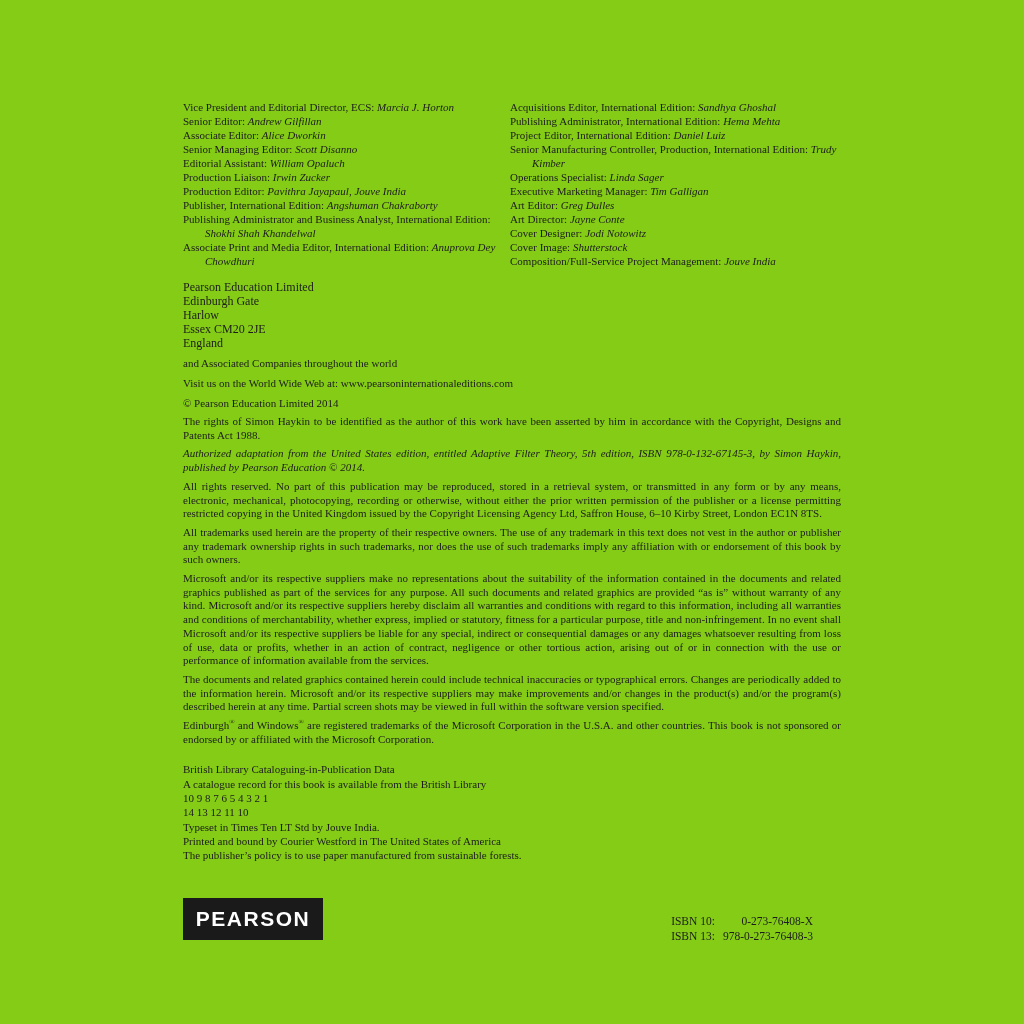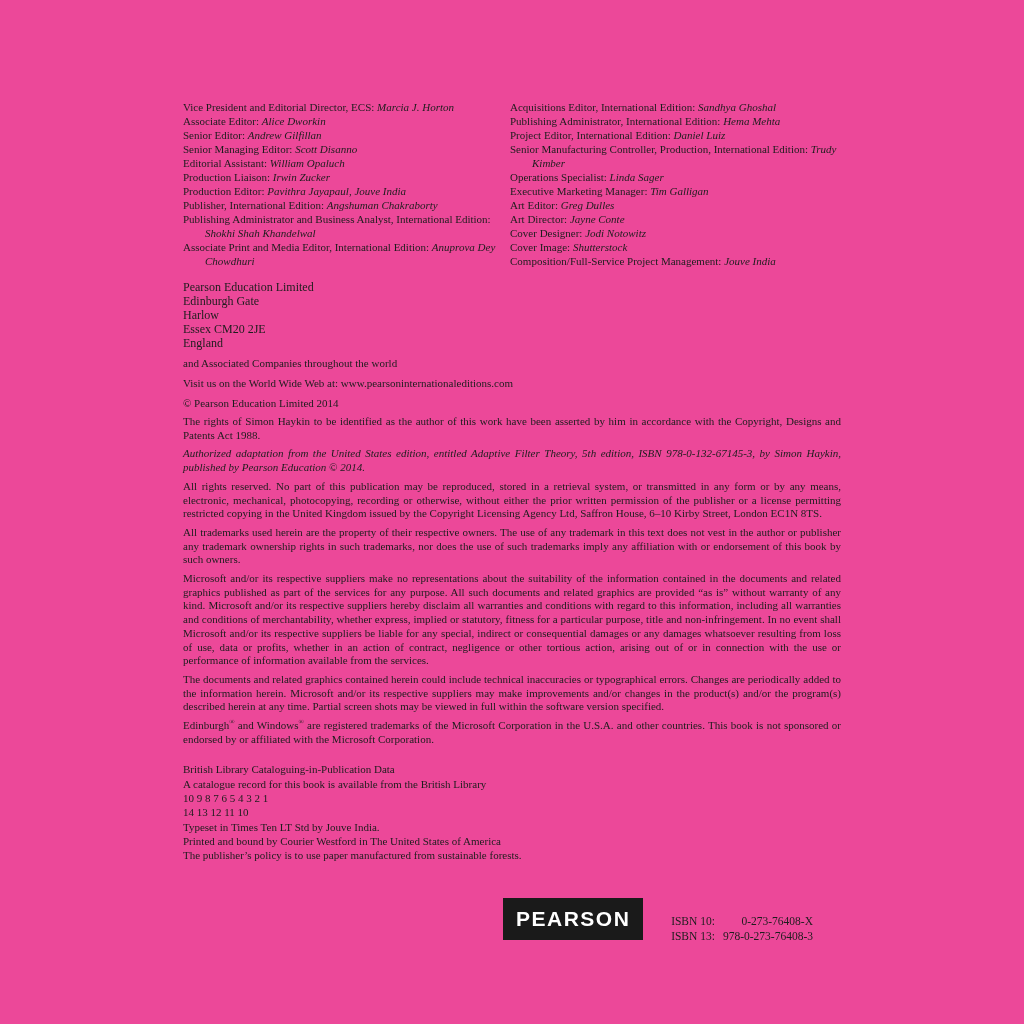--- a/index.html
+++ b/index.html
@@ -1,19 +1,19 @@
 <!DOCTYPE html>
 <html><head>
 <meta charset="utf-8">
 <style>
   html, body { margin: 0; padding: 0; background: #ffffff; }
   .page {
     position: relative;
     width: 1024px; height: 1024px;
-    background: #ec4899;
+    background: #84cc16;
     color: #1d1d1d;
     font-family: "Liberation Serif", serif;
     overflow: hidden;
   }
   .content {
     position: absolute;
     left: 183px; top: 100px;
     width: 658px;
   }
   
@@ -34,21 +34,21 @@
   p.body.italic { font-style: italic; }
   sup { font-size: 7px; line-height: 0; }
   
   .colophon { margin-top: 16px; font-size: 11px; line-height: 14.3px; }
   
   .footer {
     position: absolute;
     left: 183px; top: 898px;
     width: 658px;
     display: flex;
-    justify-content: flex-end;
+    justify-content: space-between;
     align-items: flex-start;
     gap: 28px;
   }
   .pearson-logo {
     background: #1a1a1a;
     color: #ffffff;
     width: 140px; height: 42px;
     display: flex; align-items: center; justify-content: center;
     font-family: "Liberation Sans", sans-serif;
     font-weight: bold;
@@ -68,22 +68,22 @@
 </style>
 </head>
 <body>
 
 <div class="page">
   <div class="content">
 
     <div class="credits">
       <div class="credits-left">
         <div class="credit"><span>Vice President and Editorial Director, ECS: </span><span class="name">Marcia J. Horton</span></div>
+        <div class="credit"><span>Senior Editor: </span><span class="name">Andrew Gilfillan</span></div>
         <div class="credit"><span>Associate Editor: </span><span class="name">Alice Dworkin</span></div>
-        <div class="credit"><span>Senior Editor: </span><span class="name">Andrew Gilfillan</span></div>
         <div class="credit"><span>Senior Managing Editor: </span><span class="name">Scott Disanno</span></div>
         <div class="credit"><span>Editorial Assistant: </span><span class="name">William Opaluch</span></div>
         <div class="credit"><span>Production Liaison: </span><span class="name">Irwin Zucker</span></div>
         <div class="credit"><span>Production Editor: </span><span class="name">Pavithra Jayapaul, Jouve India</span></div>
         <div class="credit"><span>Publisher, International Edition: </span><span class="name">Angshuman Chakraborty</span></div>
         <div class="credit"><span>Publishing Administrator and Business Analyst, International Edition: </span><span class="name">Shokhi Shah Khandelwal</span></div>
         <div class="credit"><span>Associate Print and Media Editor, International Edition: </span><span class="name">Anuprova Dey Chowdhuri</span></div>
       </div>
       <div class="credits-right">
         <div class="credit"><span>Acquisitions Editor, International Edition: </span><span class="name">Sandhya Ghoshal</span></div>

